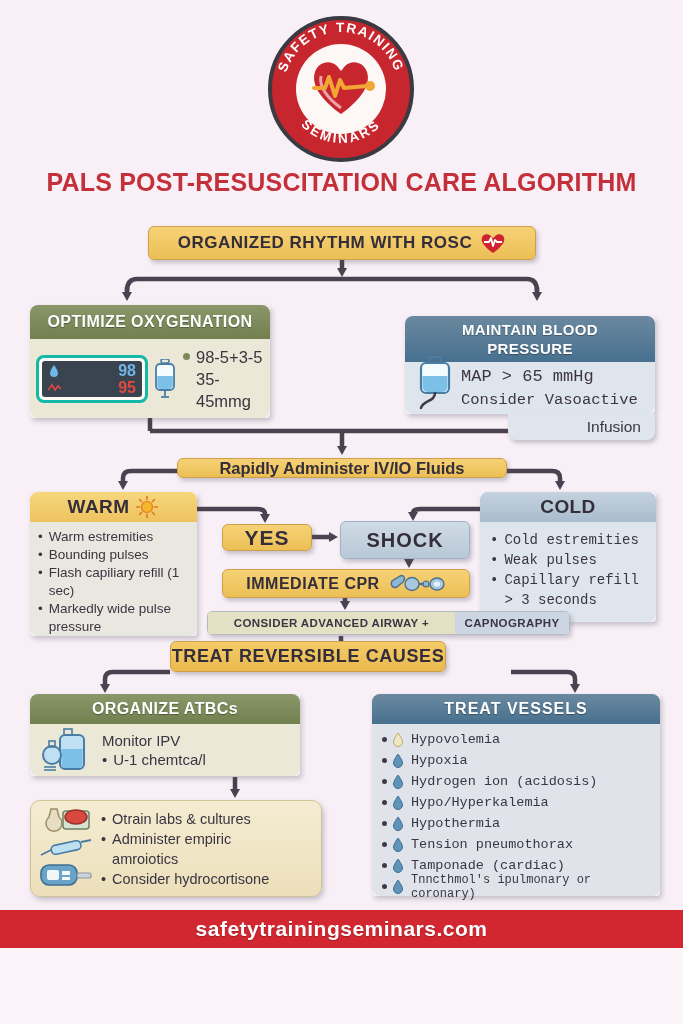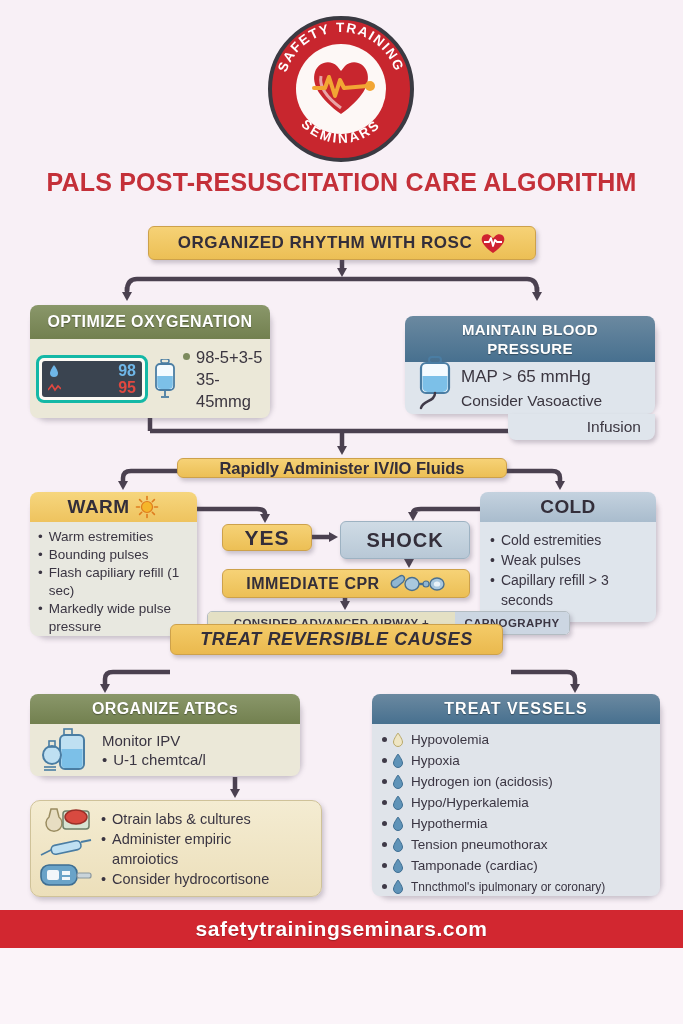--- a/index.html
+++ b/index.html
@@ -18,34 +18,34 @@
   
   .ybar{
     background:linear-gradient(#f6d276,#ecbf55);
     border:1px solid #cda14b; border-radius:6px;
     box-shadow:2px 3px 4px rgba(90,80,100,.30);
     display:flex; align-items:center; justify-content:center;
     color:#332e3a; font-weight:bold;
   }
   
   .box{
-    border-radius:16px; box-shadow:2px 3px 5px rgba(90,80,100,.30);
+    border-radius:4px; box-shadow:2px 3px 5px rgba(90,80,100,.30);
     overflow:visible;
   }
   .hdr{
     border-radius:8px 8px 0 0; color:#fff; font-weight:bold;
     display:flex; align-items:center; justify-content:center;
     text-shadow:0 1px 1px rgba(0,0,0,.35); letter-spacing:.4px;
   }
   .hdr.green{ background:linear-gradient(#8a976a,#72804f); }
   .hdr.blue{ background:linear-gradient(#6b89a0,#47708f); }
   .hdr.yellow{ background:linear-gradient(#f6d67e,#eec35e); color:#332e3a; text-shadow:none; }
   .hdr.ltblue{ background:linear-gradient(#c4d2df,#a9bccd); color:#332e3a; text-shadow:none; }
   .body-cream{ background:#ebe8d8; border-radius:0 0 8px 8px; }
-  .body-blue{ background:#dfe5ec; border-radius:0 0 8px 8px; }
+  .body-blue{ background:#dfe5ec; border-radius:0 0 8px 8px;font-family:Liberation Mono, monospace; }
   .body-gray{ background:#e8e8e0; border-radius:0 0 8px 8px; }
   .bullet-list{ color:#3a3542; }
   .b-item{ display:flex; }
   .b-dot{ margin-right:6px; }
   
   .v-item{ display:flex; align-items:center; height:21px; color:#3a3542; font-size:13.5px; }
   .v-dot{ width:5px; height:5px; border-radius:50%; background:#3f3a48; margin:0 5px 0 10px; flex:none;}
   .v-item svg{ margin-right:7px; flex:none; }
   
   .footer{
@@ -267,22 +267,22 @@
   </div>
 
   <div class="abs" style="left:207px; top:611px; width:363px; height:24px; display:flex; border-radius:5px;
        box-shadow:2px 3px 4px rgba(90,80,100,.28); overflow:hidden; border:1px solid #b3bcc2;">
     <div style="background:#e4e0c4; flex:0 0 247px; display:flex; align-items:center; justify-content:center;
          font-size:11.5px; font-weight:bold; letter-spacing:.4px; color:#3a3542;">CONSIDER ADVANCED AIRWAY +</div>
     <div style="background:#ccd6e2; flex:1; display:flex; align-items:center; justify-content:center;
          font-size:11.5px; font-weight:bold; letter-spacing:.4px; color:#3a3542;">CAPNOGRAPHY</div>
   </div>
 
-  <div class="abs ybar" style="left:170px; top:624px; width:333px; height:31px; font-size:18px; letter-spacing:.6px;
-       background:linear-gradient(#f4cb68,#eab94e);font-style:italic;">TREAT REVERSIBLE CAUSES</div>
+  <div class="abs ybar" style="left:170px; top:641px; width:276px; height:31px; font-size:18px; letter-spacing:.6px;
+       background:linear-gradient(#f4cb68,#eab94e);">TREAT REVERSIBLE CAUSES</div>
 
   <div class="abs box" style="left:30px; top:694px; width:270px; height:82px;">
     <div class="hdr green" style="height:30px; font-size:16px;">ORGANIZE ATBCs</div>
     <div class="body-cream" style="height:52px; display:flex; align-items:center; padding-left:10px; color:#3a3542;">
       <svg width="52" height="46" viewBox="0 0 52 46" style="flex:none; margin-right:10px;">
         <rect x="24" y="2" width="8" height="6" fill="none" stroke="#4a7da3" stroke-width="1.6"></rect>
         <rect x="20" y="8" width="24" height="34" rx="5" fill="#bfe0f2" stroke="#4a7da3" stroke-width="2"></rect>
         <path d="M21.5,22 h21 v15 a4,4 0 0 1 -4,4 h-13 a4,4 0 0 1 -4,-4 Z" fill="#7cc0e8"></path>
         <circle cx="12" cy="28" r="9" fill="#bfe0f2" stroke="#4a7da3" stroke-width="2"></circle>
         <rect x="9" y="14" width="6" height="6" fill="none" stroke="#4a7da3" stroke-width="1.6"></rect>

